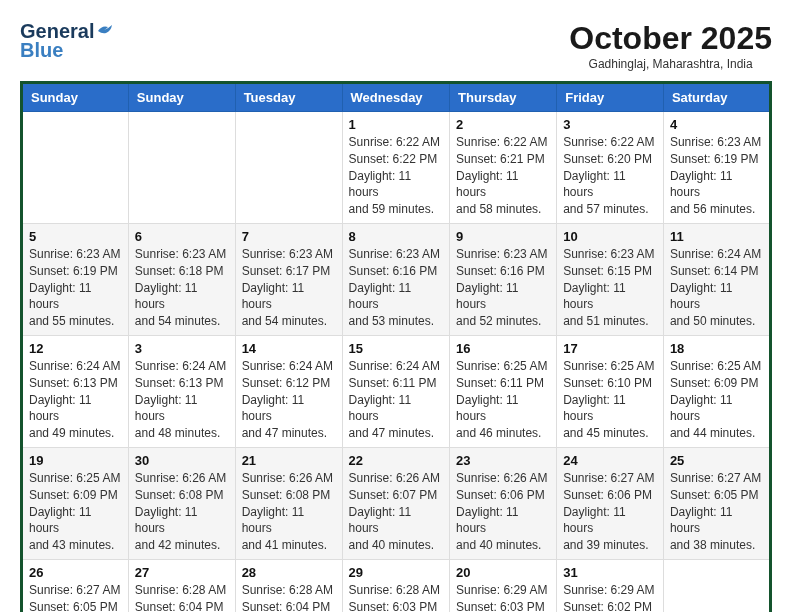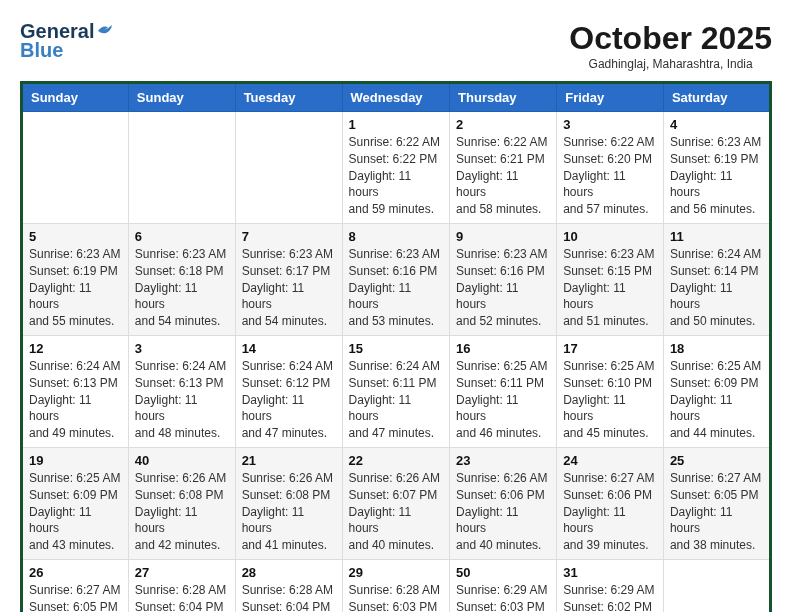--- a/index.html
+++ b/index.html
@@ -255,21 +255,21 @@
       </tr>
       <tr>
         <td>
           <div class="day-number">19</div>
           <div class="day-info" style="white-space: pre-line;">Sunrise: 6:25 AM
 Sunset: 6:09 PM
 Daylight: 11 hours
 and 43 minutes.</div>
         </td>
         <td>
-          <div class="day-number">40</div>
+          <div class="day-number">30</div>
           <div class="day-info" style="white-space: pre-line;">Sunrise: 6:26 AM
 Sunset: 6:08 PM
 Daylight: 11 hours
 and 42 minutes.</div>
         </td>
         <td>
           <div class="day-number">21</div>
           <div class="day-info" style="white-space: pre-line;">Sunrise: 6:26 AM
 Sunset: 6:08 PM
 Daylight: 11 hours
@@ -327,21 +327,21 @@
 and 36 minutes.</div>
         </td>
         <td>
           <div class="day-number">29</div>
           <div class="day-info" style="white-space: pre-line;">Sunrise: 6:28 AM
 Sunset: 6:03 PM
 Daylight: 11 hours
 and 35 minutes.</div>
         </td>
         <td>
-          <div class="day-number">50</div>
+          <div class="day-number">20</div>
           <div class="day-info" style="white-space: pre-line;">Sunrise: 6:29 AM
 Sunset: 6:03 PM
 Daylight: 11 hours
 and 34 minutes.</div>
         </td>
         <td>
           <div class="day-number">31</div>
           <div class="day-info" style="white-space: pre-line;">Sunrise: 6:29 AM
 Sunset: 6:02 PM
 Daylight: 11 hours

